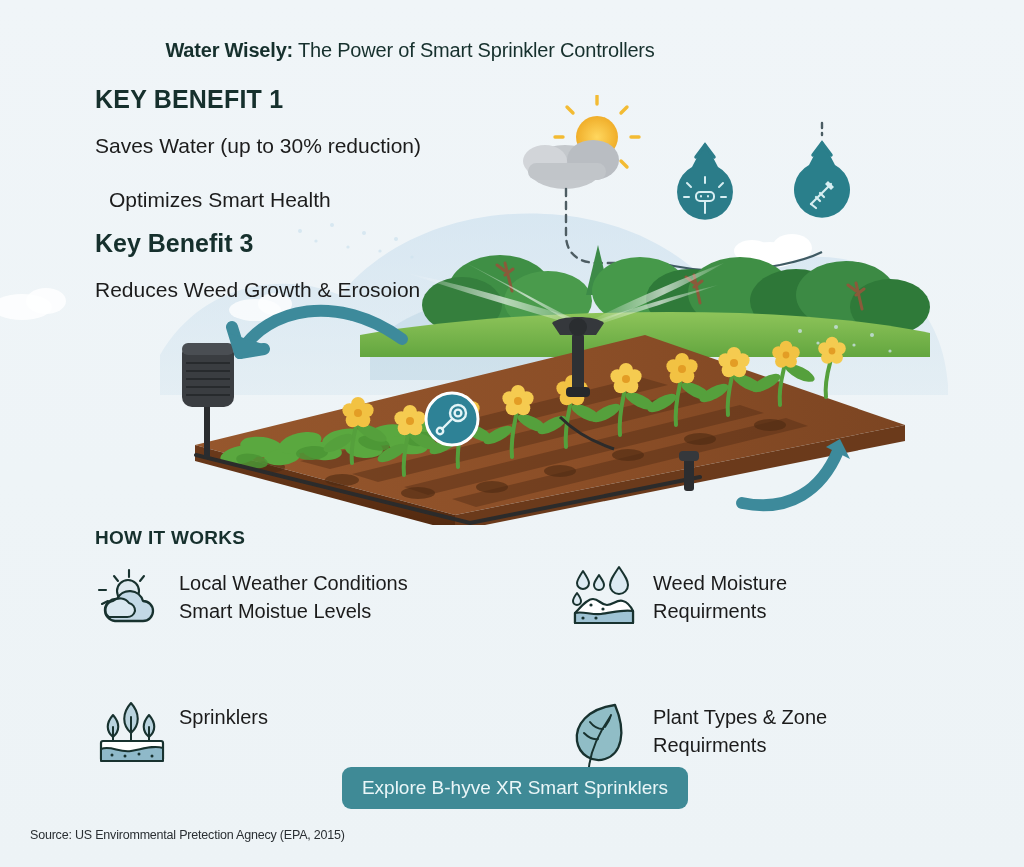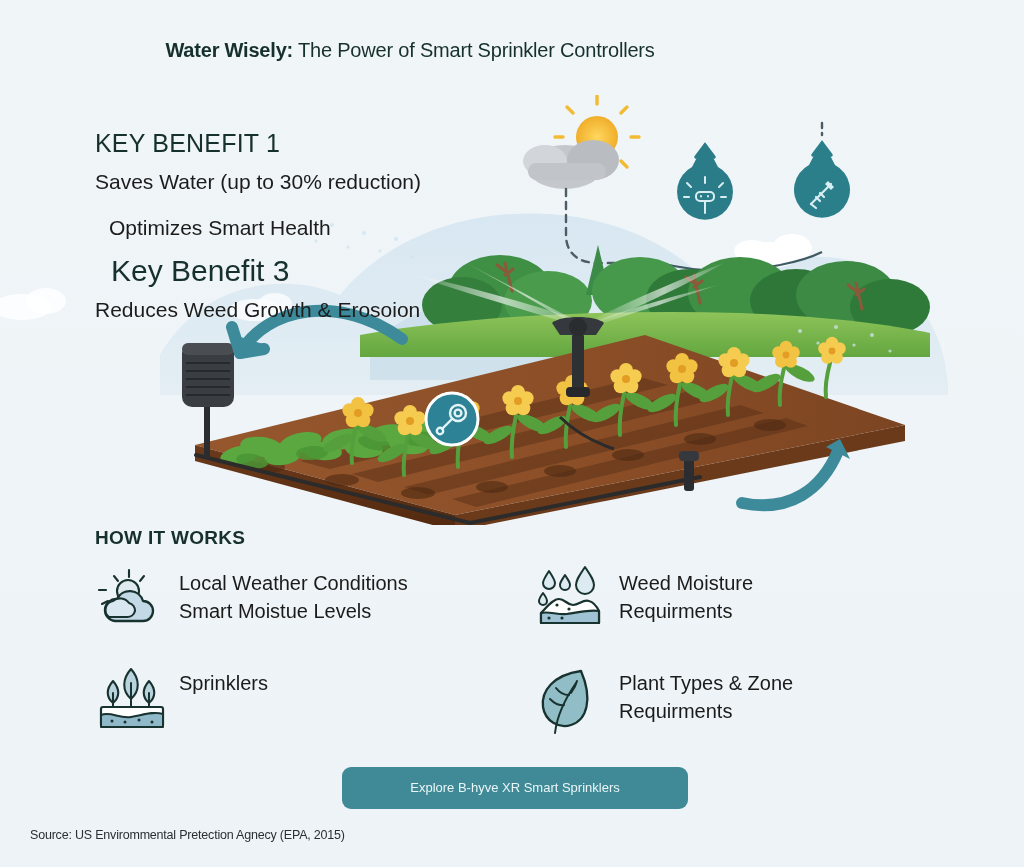--- a/index.html
+++ b/index.html
@@ -35,38 +35,37 @@
     white-space: nowrap;
     margin-top: 24px;
   }
   .title .strong { font-weight: bold; }
   .title .light  { font-weight: normal; }
 
   
   .benefits { position: absolute; left: 95px; top: 84px; width: 470px; }
   .kb-head-caps {
     font-size: 25px;
-    font-weight: normal;
+    font-weight: bold;
     color: #16302d;
     letter-spacing: 0.2px;
     line-height: 30px;
-    margin-top: 44px;
   }
   .kb-head-title {
-    font-size: 30px;
-    font-weight: normal;
+    font-size: 25px;
+    font-weight: bold;
     color: #16302d;
     line-height: 30px;
-    margin-left: 16px;
   }
   .kb-sub {
     font-size: 21px;
     color: #1c1c1c;
     line-height: 28px;
     font-weight: normal;
+    margin-top: 8px;
   }
   .kb-sub.indent { padding-left: 14px; }
   .sp-10 { height: 10px; }
   .sp-18 { height: 18px; }
   .sp-14 { height: 14px; }
 
   
   .scene {
     position: absolute;
     left: 0; top: 95px;
@@ -83,20 +82,21 @@
     color: #16302d;
     letter-spacing: 0.3px;
   }
   .hiw-grid {
     position: absolute;
     left: 95px; top: 563px;
     width: 850px;
     display: grid;
     grid-template-columns: 440px 410px;
     grid-template-rows: 100px 100px;
+    gap: 34px;
   }
   .hiw-item { display: flex; align-items: flex-start; }
   .hiw-icon { width: 84px; flex: 0 0 84px; padding-top: 2px; }
   .hiw-icon svg { display: block; }
   .hiw-text {
     font-size: 20px;
     line-height: 28px;
     color: #1b1b1b;
     padding-top: 6px;
   }
@@ -105,21 +105,21 @@
   
   .cta {
     position: absolute;
     left: 342px; top: 767px;
     width: 346px; height: 42px;
     background: #3f8a96;
     border-radius: 9px;
     border: none;
     color: #eaf6f8;
     font-family: "Liberation Sans", sans-serif;
-    font-size: 13px;
+    font-size: 19px;
     line-height: 42px;
     text-align: center;
     padding: 0;
     cursor: pointer;
   }
 
   
   .source {
     position: absolute;
     left: 30px; top: 828px;

